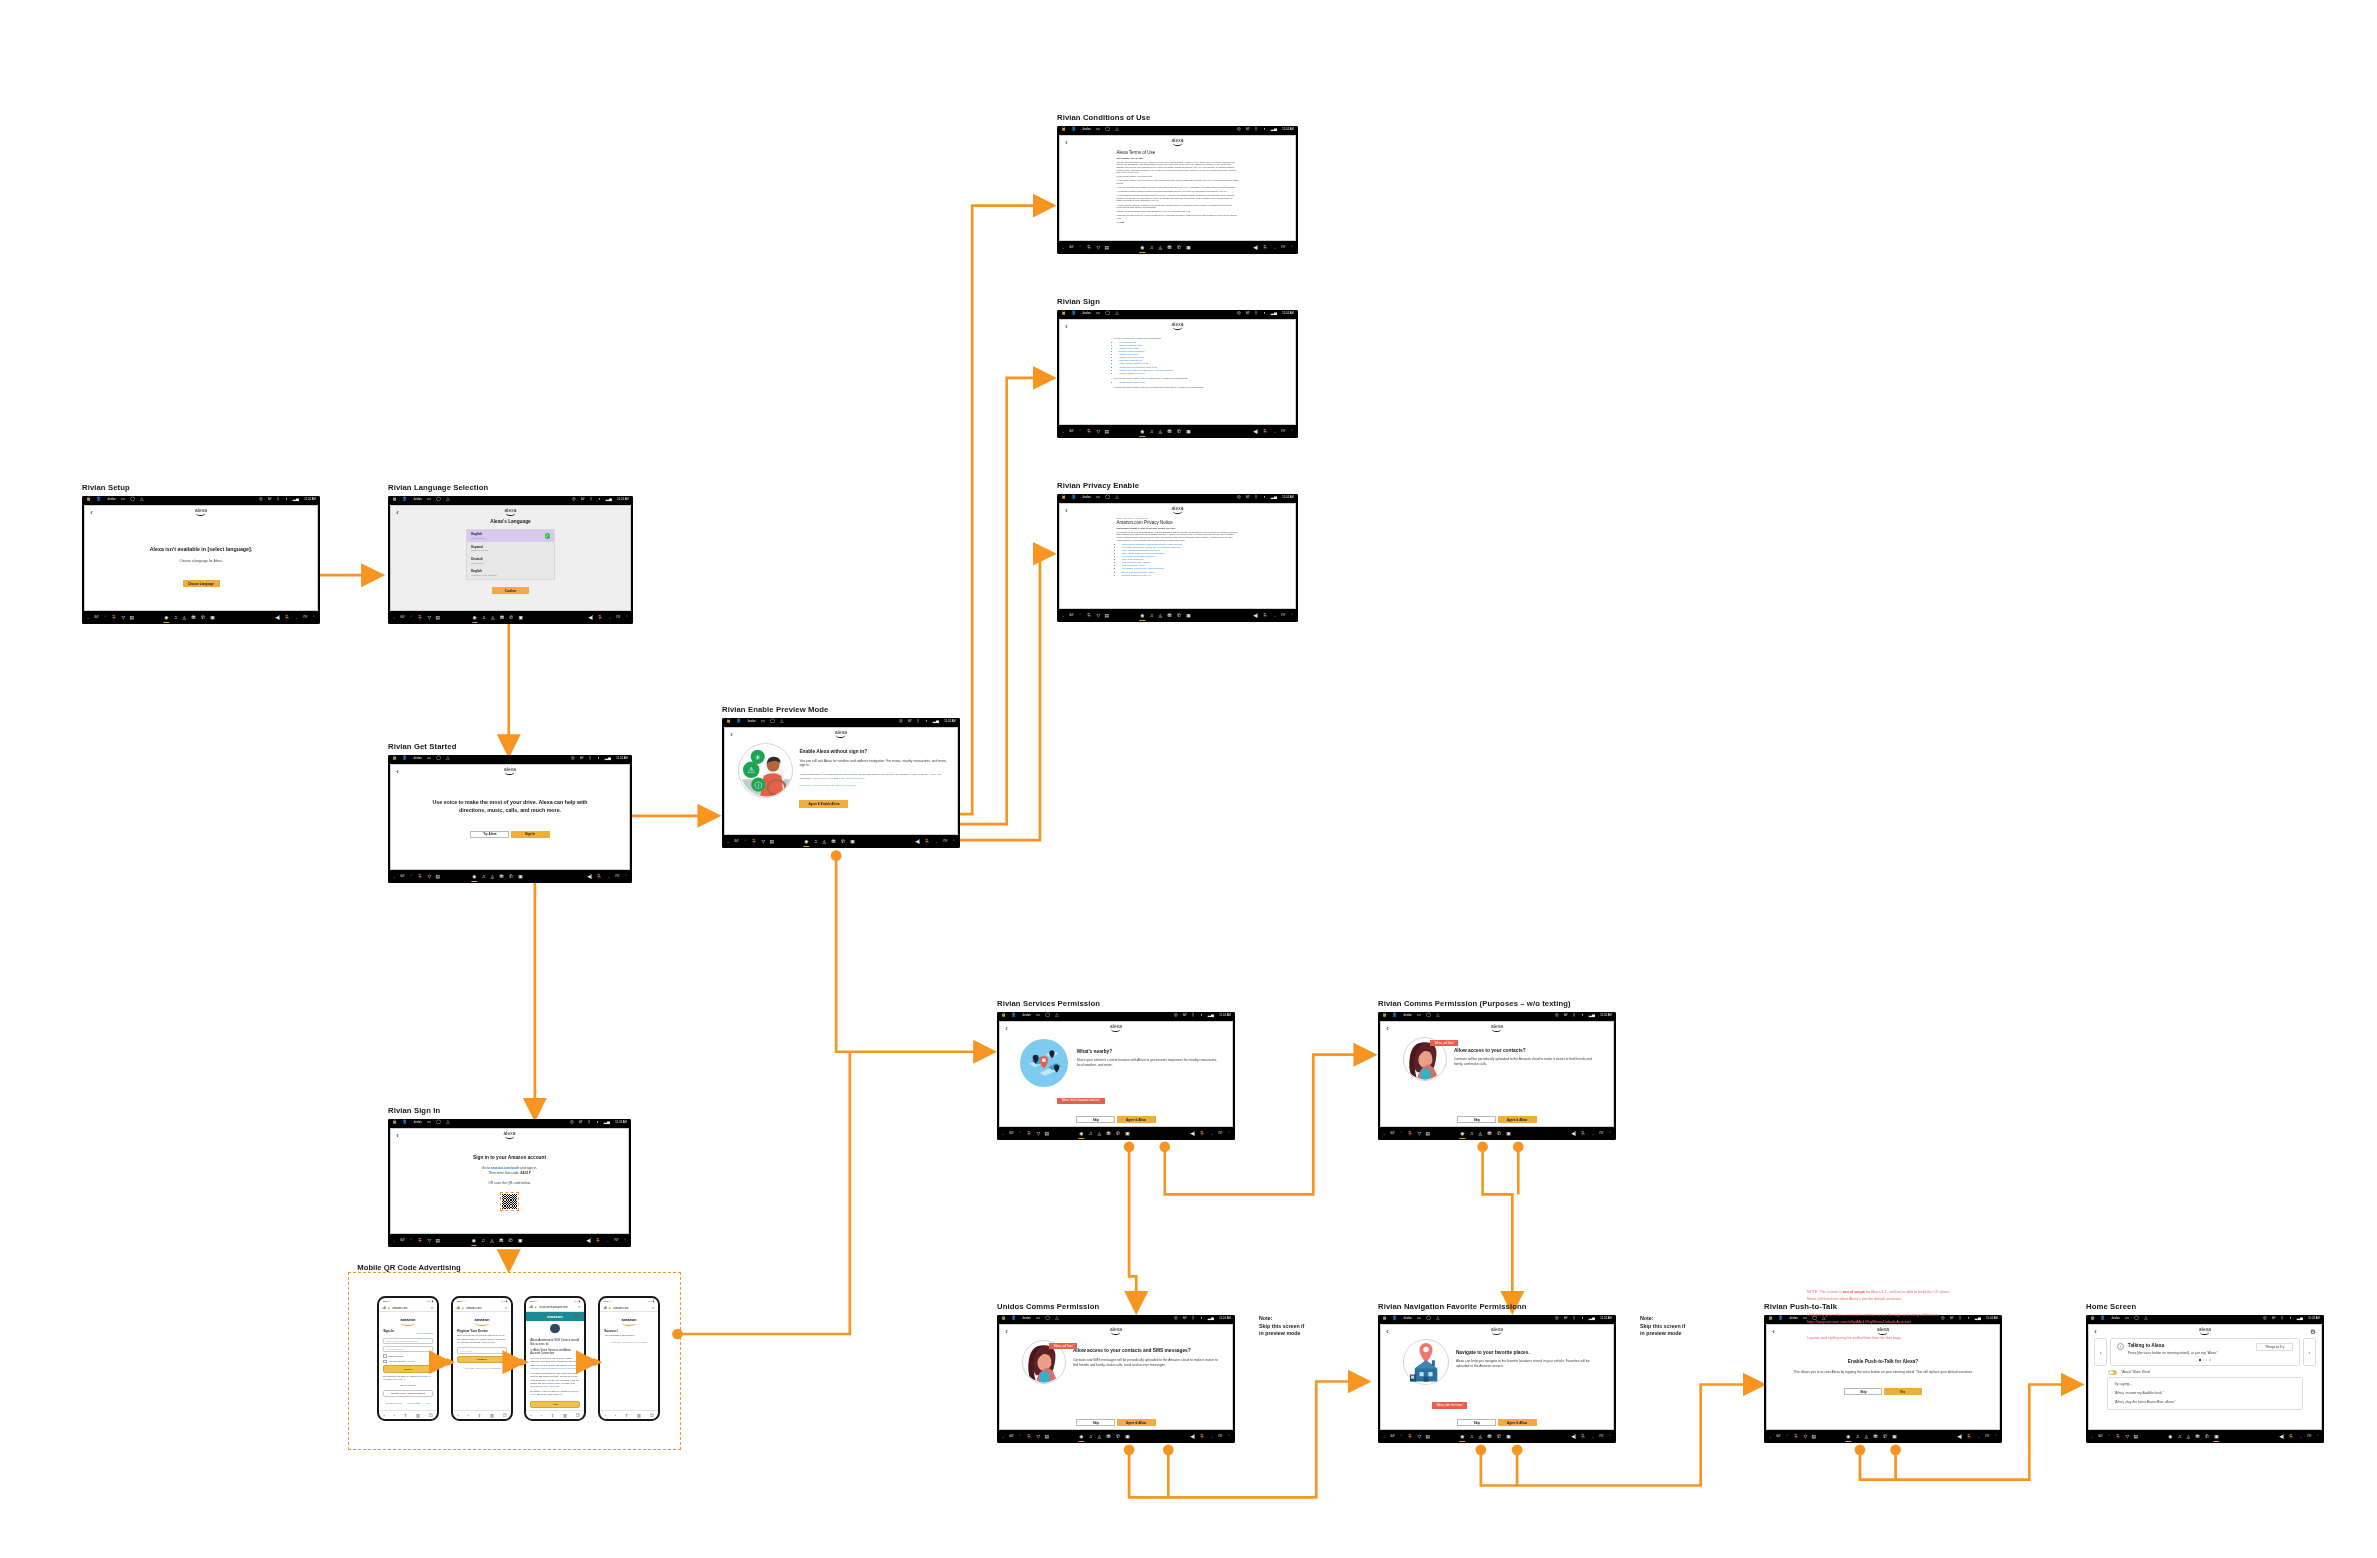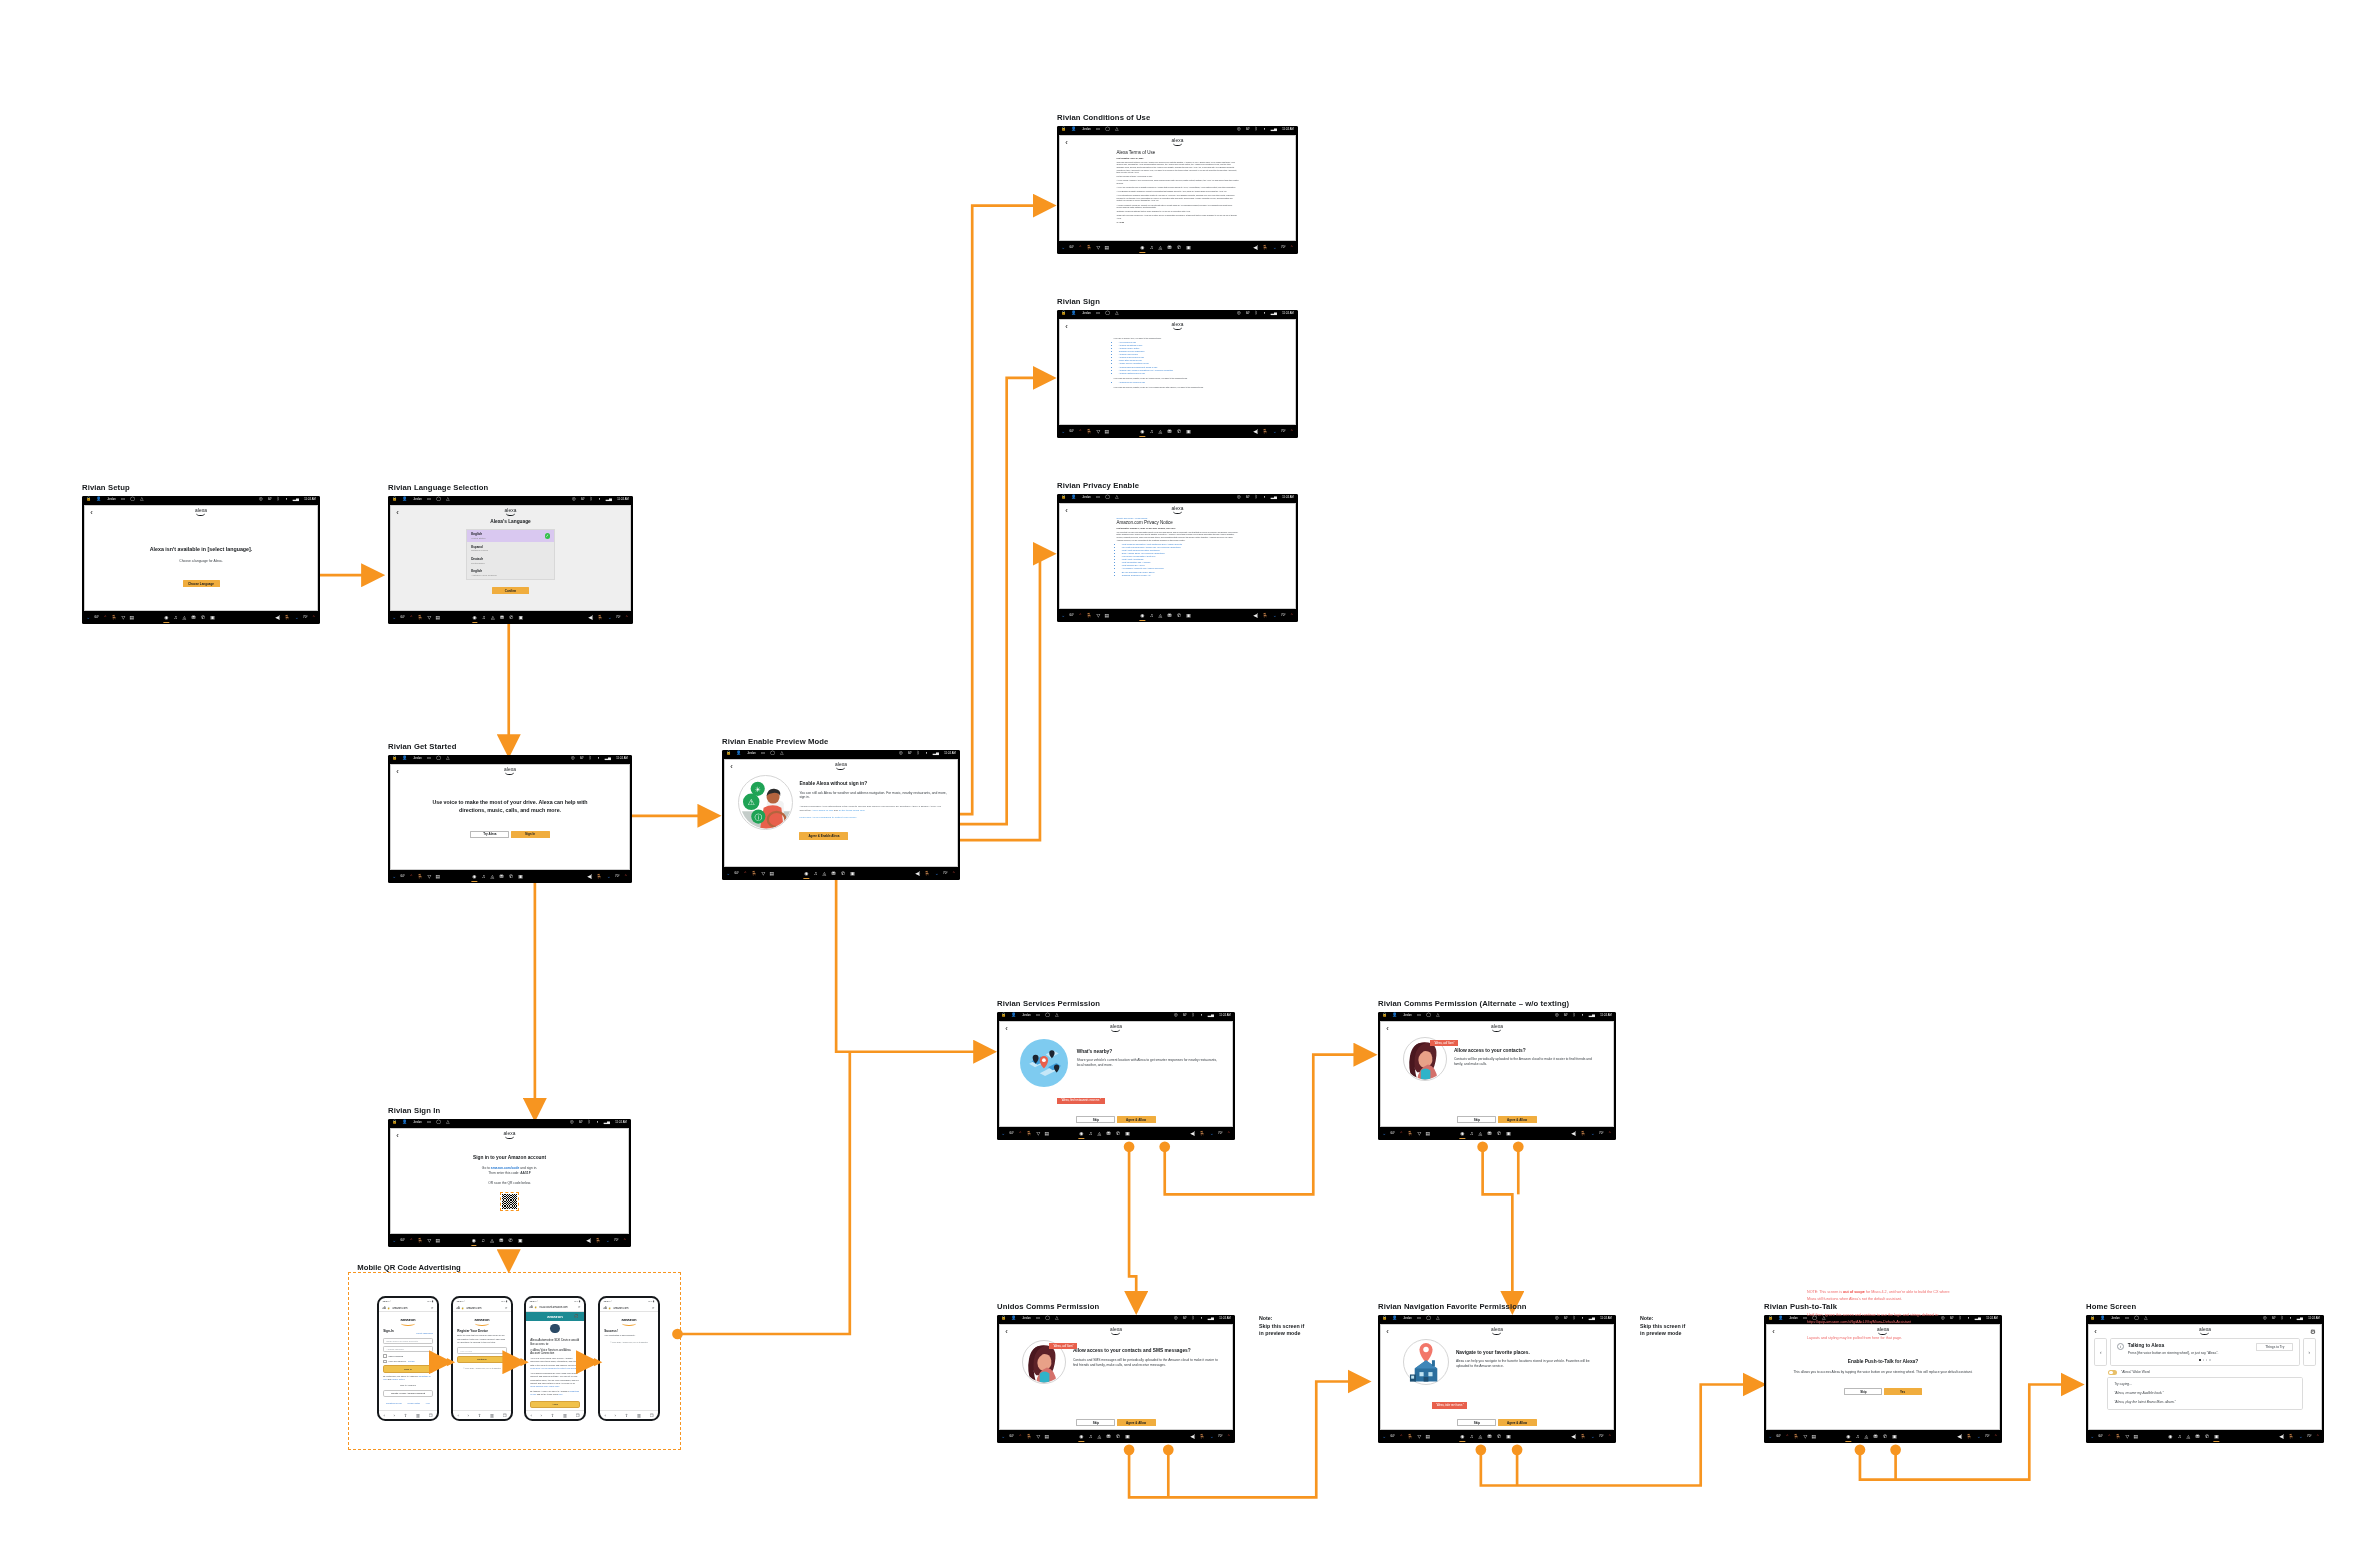--- a/index.html
+++ b/index.html
@@ -803,21 +803,21 @@
           <span class="tb-ico">◀)</span>
           <span class="tb-ico">🪑</span>
           <span class="tb-ico blue">⌄</span>
           <span class="tb-ico small">70°</span>
           <span class="tb-ico red">⌃</span>
         </div>
       </div>
     </div>
   </div>
 
-  <div class="screen" style="left:722px; top:737px; width:198px;">
+  <div class="screen" style="left:722px; top:705px; width:198px;">
     <div class="screen-label">Rivian Enable Preview Mode</div>
     <div class="device" style="width:238px;height:130px;">
       <div class="statusbar">
         <div class="sb-left">
           <span class="sb-ico">🔒</span>
           <span class="sb-ico">👤</span>
           <span class="sb-user">Jordan</span>
           <span class="sb-ico">▭</span>
           <span class="sb-ico">◯</span>
           <span class="sb-ico">△</span>
@@ -1223,21 +1223,21 @@
           <span class="tb-ico">🪑</span>
           <span class="tb-ico blue">⌄</span>
           <span class="tb-ico small">70°</span>
           <span class="tb-ico red">⌃</span>
         </div>
       </div>
     </div>
   </div>
 
   <div class="screen" style="left:1378px; top:999px; width:238px;">
-    <div class="screen-label">Rivian Comms Permission (Alternate – w/o texting)</div>
+    <div class="screen-label">Rivian Comms Permission (Purposes – w/o texting)</div>
     <div class="device" style="width:238px;height:128px;">
       <div class="statusbar">
         <div class="sb-left">
           <span class="sb-ico">🔒</span>
           <span class="sb-ico">👤</span>
           <span class="sb-user">Jordan</span>
           <span class="sb-ico">▭</span>
           <span class="sb-ico">◯</span>
           <span class="sb-ico">△</span>
         </div>

